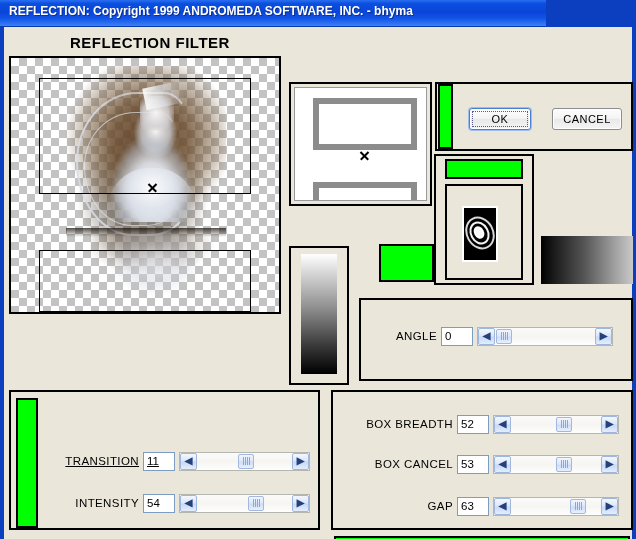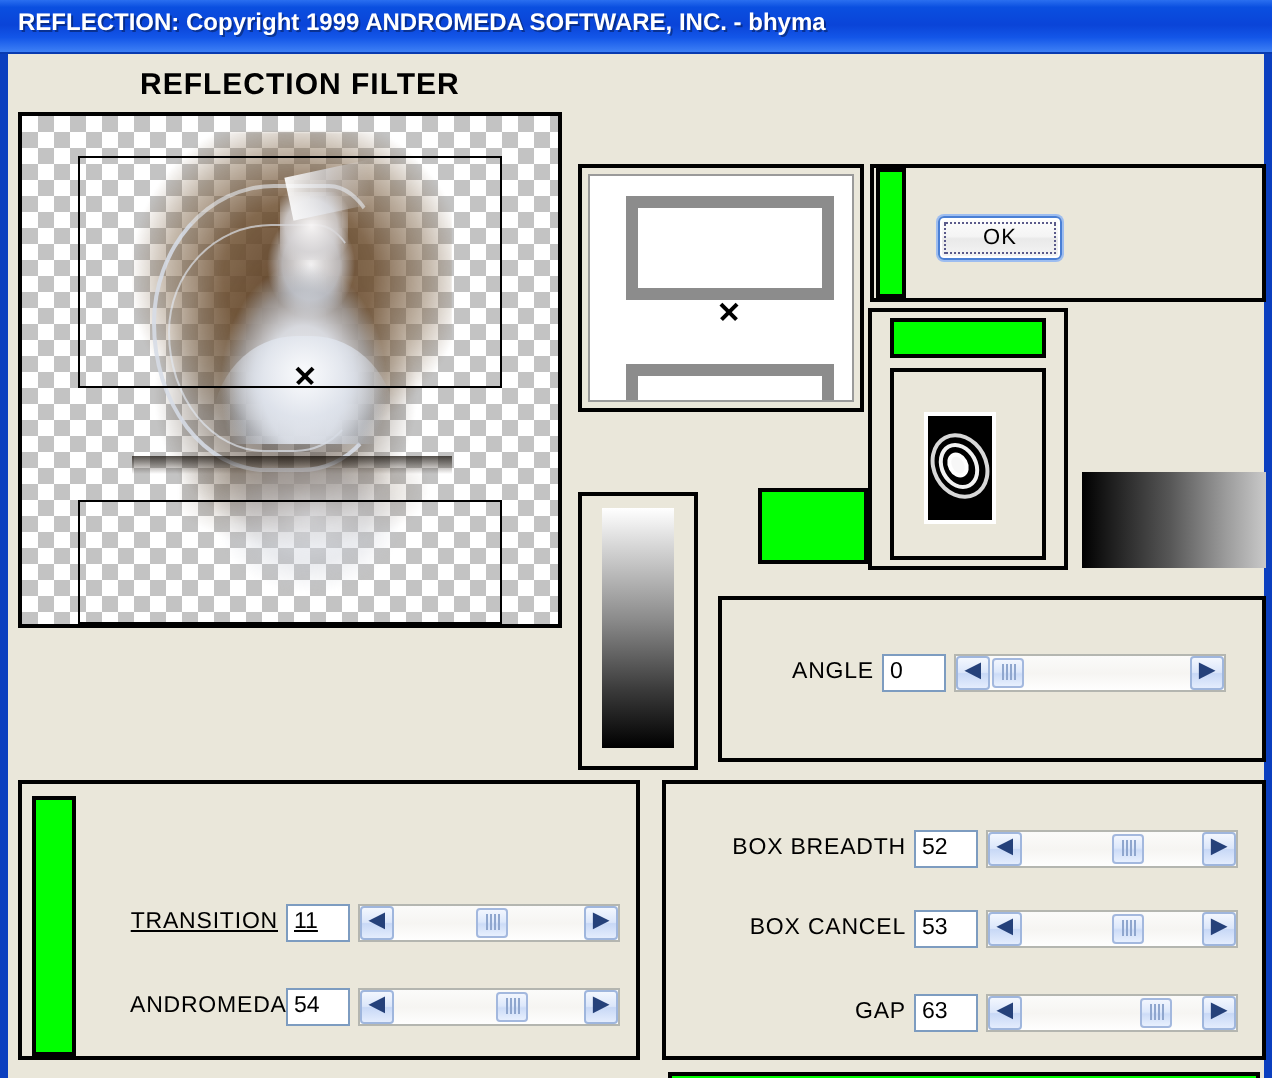--- a/index.html
+++ b/index.html
@@ -2,21 +2,21 @@
 <html><head>
 <meta charset="utf-8">
 <style>
   html,body{margin:0;padding:0;background:#fff;}
   body{width:636px;height:539px;overflow:hidden;font-family:"Liberation Sans",sans-serif;}
 
   #app{position:relative;width:636px;height:539px;background:#0b3fbf;box-sizing:border-box;}
 
   
   #titlebar{
-    position:absolute;left:0;top:0;width:636px;height:27px;
+    position:absolute;left:0;top:0;width:546px;height:27px;
     background:linear-gradient(180deg,#2a6ff0 0%,#0a4fe0 14%,#0a44d8 48%,#1356e8 72%,#3e80f5 100%);
     border-bottom:1px solid #083ab0;
     box-sizing:border-box;
     padding-left:23px;
   }
   #titlebar .tb-text{
     position:absolute;left:9px;top:4px;
     color:#fff;font-size:12px;font-weight:bold;white-space:nowrap;
     letter-spacing:0px;
     text-shadow:1px 1px 0 rgba(0,0,0,.35);
@@ -240,20 +240,23 @@
       </div>
     </div>
 
     <div class="frame" id="topright"></div>
     <div class="greenbar" id="gb-topright"></div>
 
     <div class="xpbtn" id="ok-btn">
       <span>OK</span>
       <span class="focus"></span>
     </div>
+    <div class="xpbtn" id="cancel-btn">
+      <span>CANCEL</span>
+    </div>
 
     <div class="frame" id="galaxy-outer"></div>
     <div class="greenbar" id="gb-galaxy"></div>
     <div class="frame" id="galaxy-inner">
       <div id="galaxy-thumb">
         <div class="g1"></div>
         <div class="g2"></div>
         <div class="g3"></div>
       </div>
     </div>
@@ -289,21 +292,21 @@
           <span class="thumb" style="left:58px;">
               <i></i>
               <i></i>
               <i></i>
               <i></i>
             </span>
           <span class="arw r">▶</span>
         </span>
       </div>
       <div class="row" style="left:54px;top:101px;width:245px;">
-        <span class="lbl" style="width:74px;">ANDROMEDA</span>
+        <span class="lbl" style="width:74px;">INTENSITY</span>
         <span class="val">54</span>
         <span class="scroll">
           <span class="arw l">◀</span>
           <span class="thumb" style="left:68px;">
               <i></i>
               <i></i>
               <i></i>
               <i></i>
             </span>
           <span class="arw r">▶</span>

